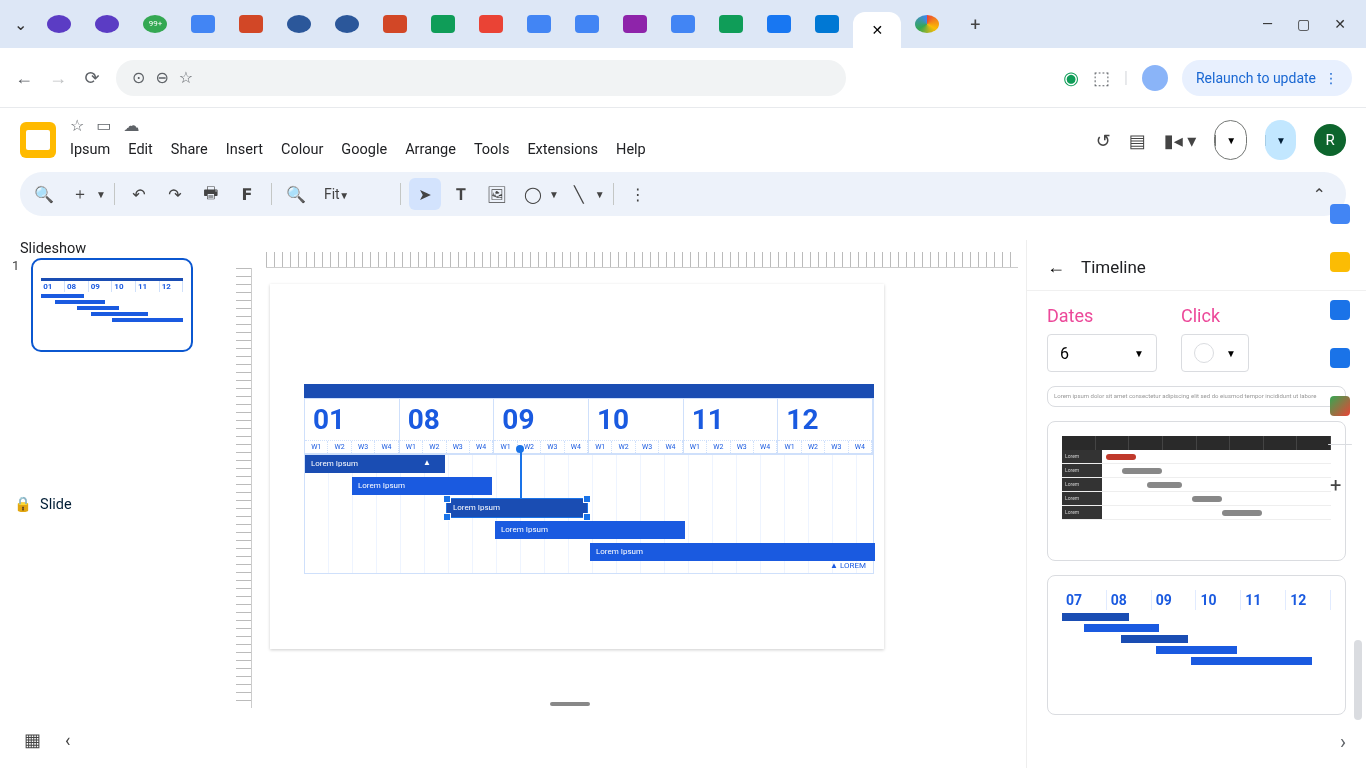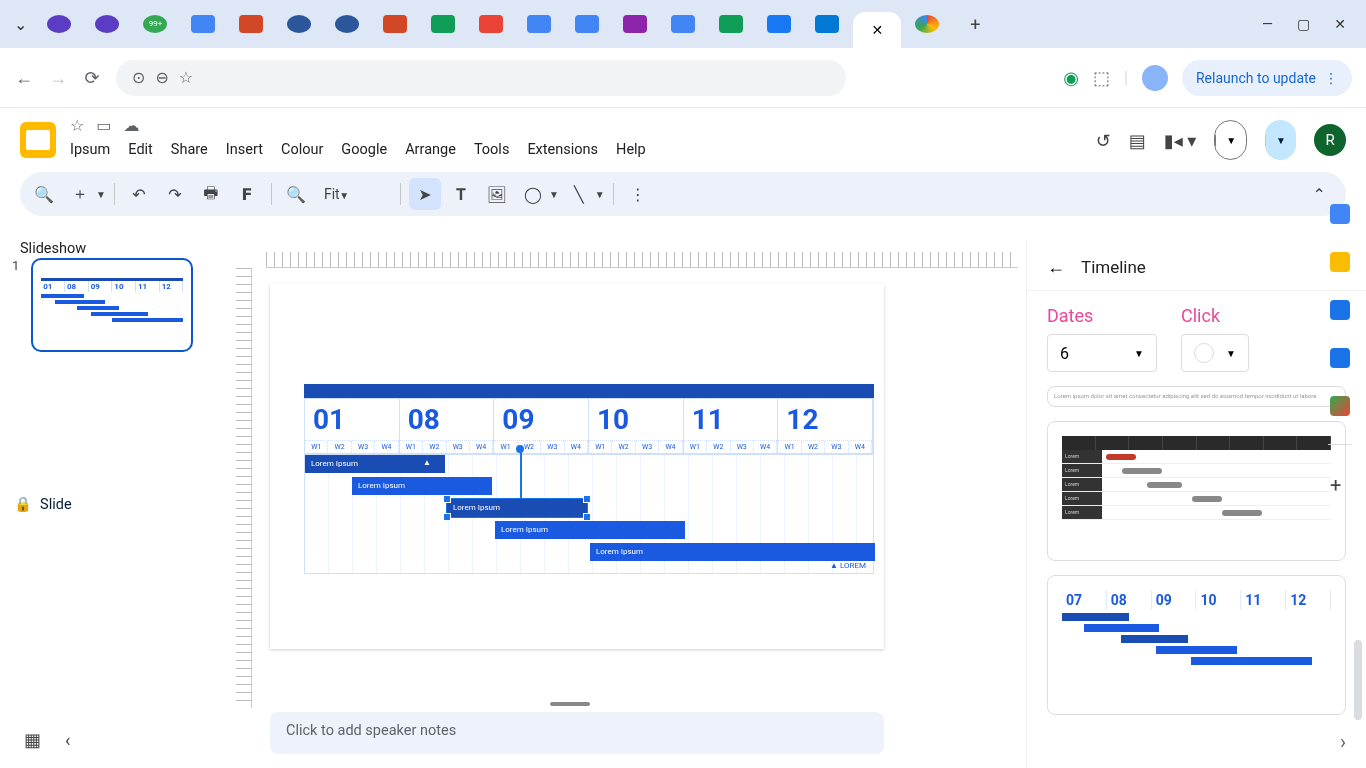--- a/index.html
+++ b/index.html
@@ -368,21 +368,20 @@
         <div class="bar dark" style="left: 0px; width: 140px; top: 0px;">Lorem Ipsum<span style="position: absolute; right: 14px; top: 3px; font-size: 8px;"> ▲</span></div>
             <div class="bar " style="left: 47px; width: 140px; top: 22px;">Lorem Ipsum</div>
             <div class="bar dark" style="left: 142px; width: 140px; top: 44px; outline: rgb(26, 115, 232) solid 1px;">Lorem Ipsum<div class="sel-handle" style="left: -4px; top: -4px;"></div><div class="sel-handle" style="left: -4px; top: calc(100% - 4px);"></div><div class="sel-handle" style="left: calc(100% - 4px); top: -4px;"></div><div class="sel-handle" style="left: calc(100% - 4px); top: calc(100% - 4px);"></div></div>
             <div class="bar " style="left: 190px; width: 190px; top: 66px;">Lorem Ipsum</div>
             <div class="bar " style="left: 285px; width: 285px; top: 88px;">Lorem Ipsum</div>
           </div>
         <div class="lorem-footer">▲ LOREM</div>
       </div>
     </div>
     <div class="grip"></div>
-    <div class="notes-bar">Click to add speaker notes</div>
   </div>
 
   <div class="panel" style="position:relative">
     <div class="panel-head">
       <span style="font-size:18px">←</span>
       <span class="panel-title">Timeline</span>
       <span style="font-size:16px">✕</span>
     </div>
     <div class="panel-body">
       <div class="field-row">

